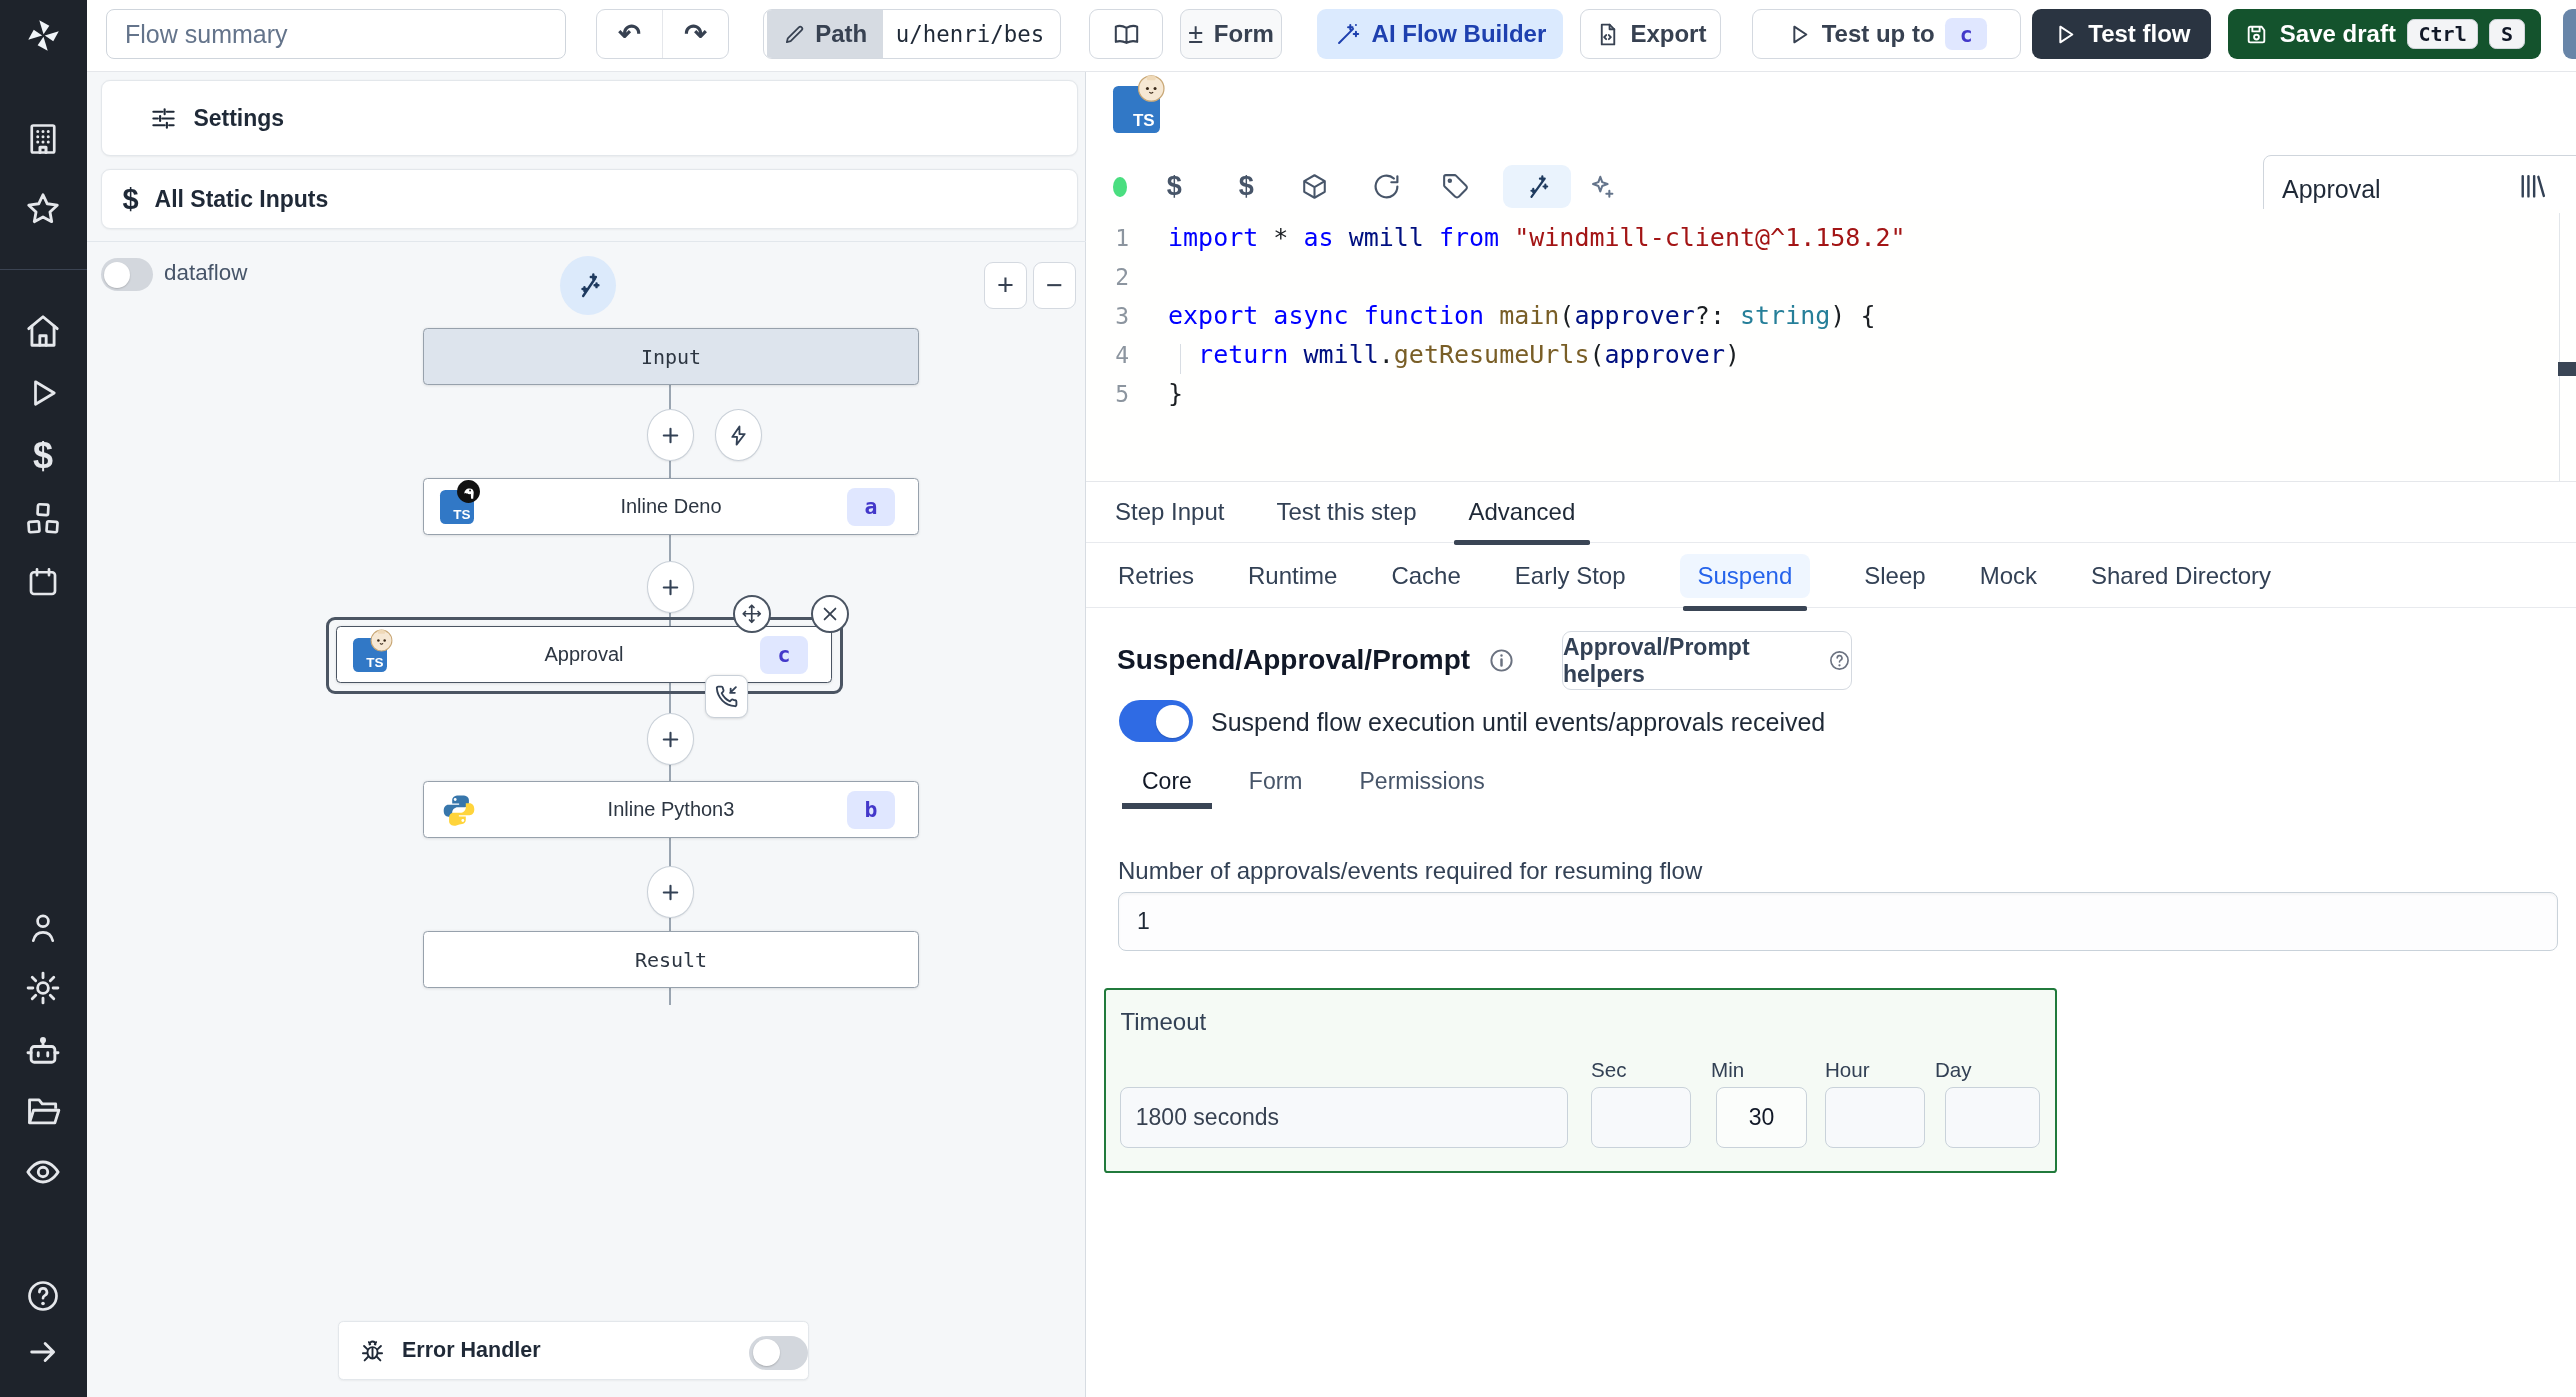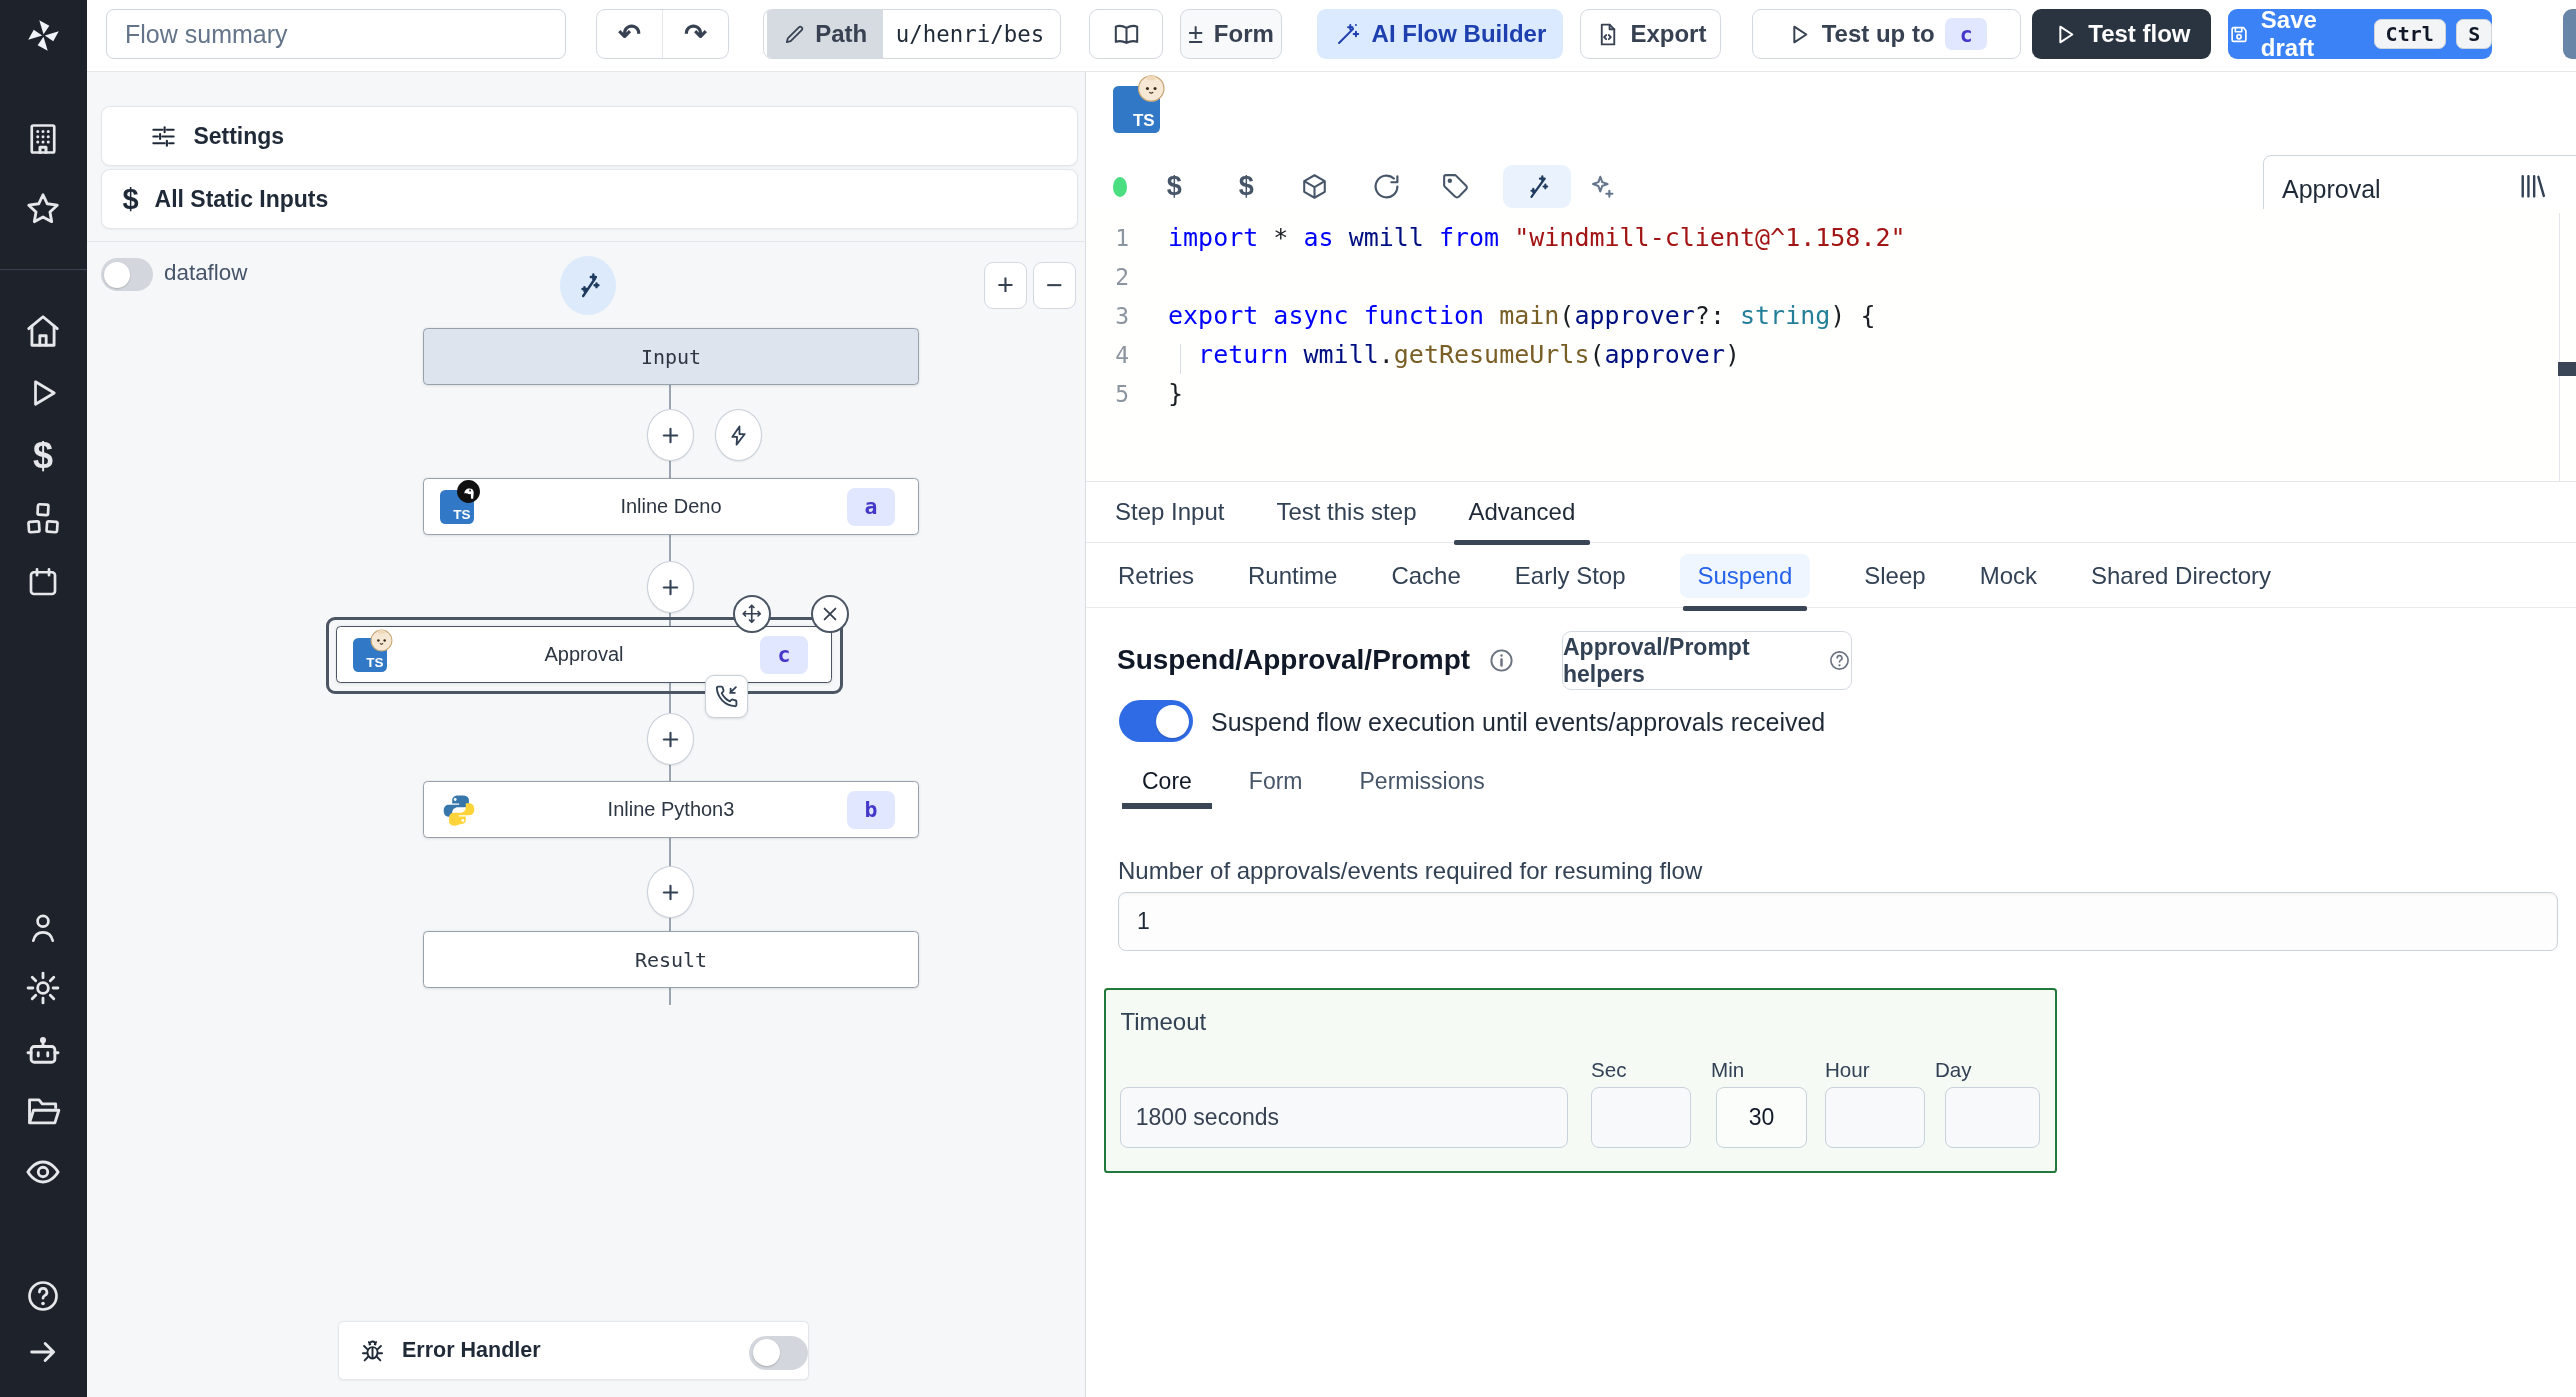--- a/index.html
+++ b/index.html
@@ -234,35 +234,35 @@
         </svg>
       <span>Test up to</span>
       <span class="mono" style="background:#e0e7ff; color:#4338ca; border-radius:7.2px; padding:3.6px 14.4px; font-size:21.5px;">c</span>
     </div>
     <div class="tbtn" style="left:1945px; width:179px; background:#2a3441; border:none; color:#fff;">
       <svg width="25" height="25" viewBox="0 0 24 24" fill="none" stroke="#fff" stroke-width="1.9" stroke-linejoin="round">
           <path d="M8 4.5 19.5 12 8 19.5z"></path>
         </svg>
       <span>Test flow</span>
     </div>
-    <div class="tbtn" style="left:2141px; width:264px; background:#3b82f6; border:none; color:#fff;">
+    <div class="tbtn" style="left:2141px; width:313px; background:#14532d; border:none; color:#fff;">
       <svg width="25" height="25" viewBox="0 0 24 24" fill="none" stroke="#fff" stroke-width="1.8" stroke-linejoin="round">
         <path d="M17 4.5H6A1.5 1.5 0 0 0 4.5 6v12A1.5 1.5 0 0 0 6 19.5h12a1.5 1.5 0 0 0 1.5-1.5V8z"></path>
           <path d="M8 4.5V9h7V4.5"></path>
           <circle cx="12" cy="14.5" r="2.3"></circle>
       </svg>
       <span>Save draft</span>
       <span class="kbd">Ctrl</span>
       <span class="kbd">S</span>
     </div>
     <div class="abs" style="left:2476px; top:9px; width:18px; height:50px; background:#6885a8; border-radius:9px 0 0 9px;"></div>
   </div>
 
   <div id="flow" class="abs">
-    <div class="card" style="left:14.4px; top:34px; width:977px; height:60px;padding-left:48px;">
+    <div class="card" style="left:14.4px; top:8px; width:977px; height:76px;padding-left:48px;">
       <svg width="27" height="27" viewBox="0 0 24 24" fill="none" stroke="#1f2937" stroke-width="1.9" stroke-linecap="round">
         <path d="M3 6h8M15 6h6M13 3.8v4.4M3 12h4M11 12h10M9 9.8v4.4M3 18h10M17 18h4M15 15.8v4.4"></path>
       </svg>
       <span>Settings</span>
     </div>
     <div class="card" style="left:14.4px; top:97px; width:977px; height:60px;">
       <span style="font-size:29px; font-weight:600;">$</span>
       <span>All Static Inputs</span>
     </div>
     <div class="abs" style="left:0; top:169px; width:999px; height:0.9px; background:#e2e7ec;"></div>

